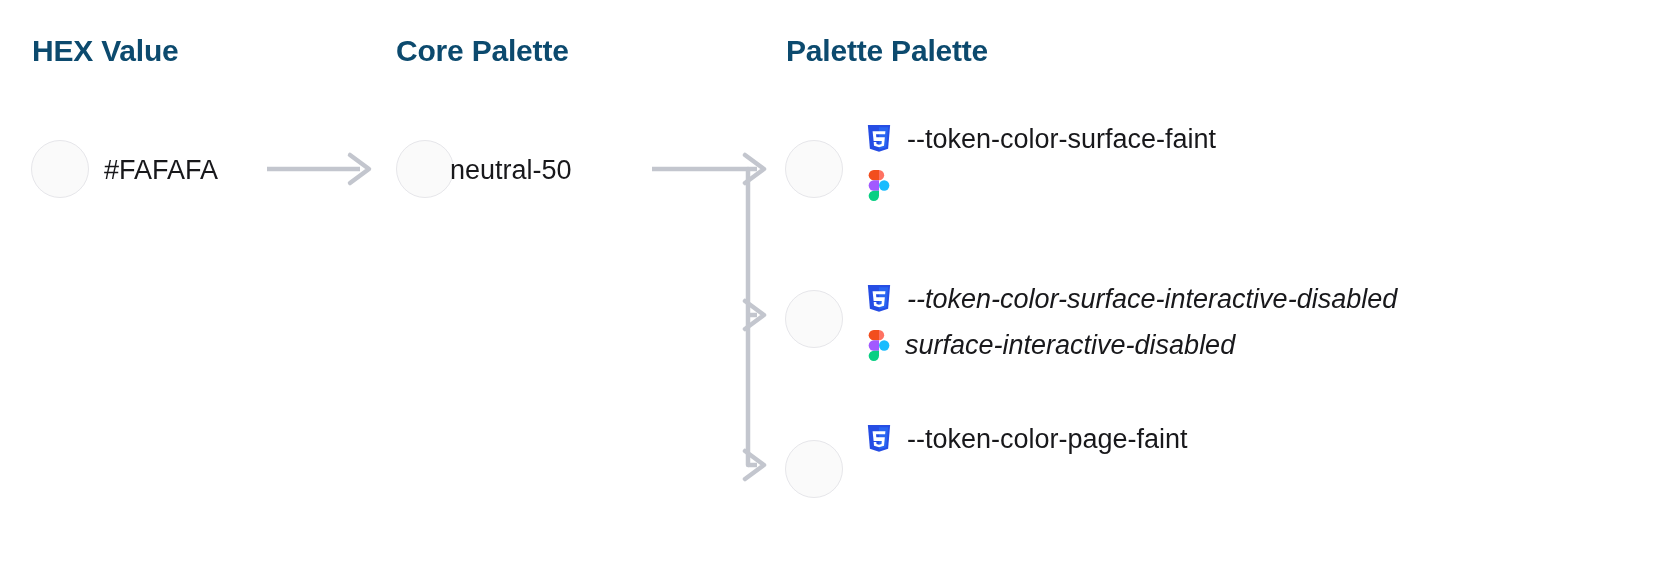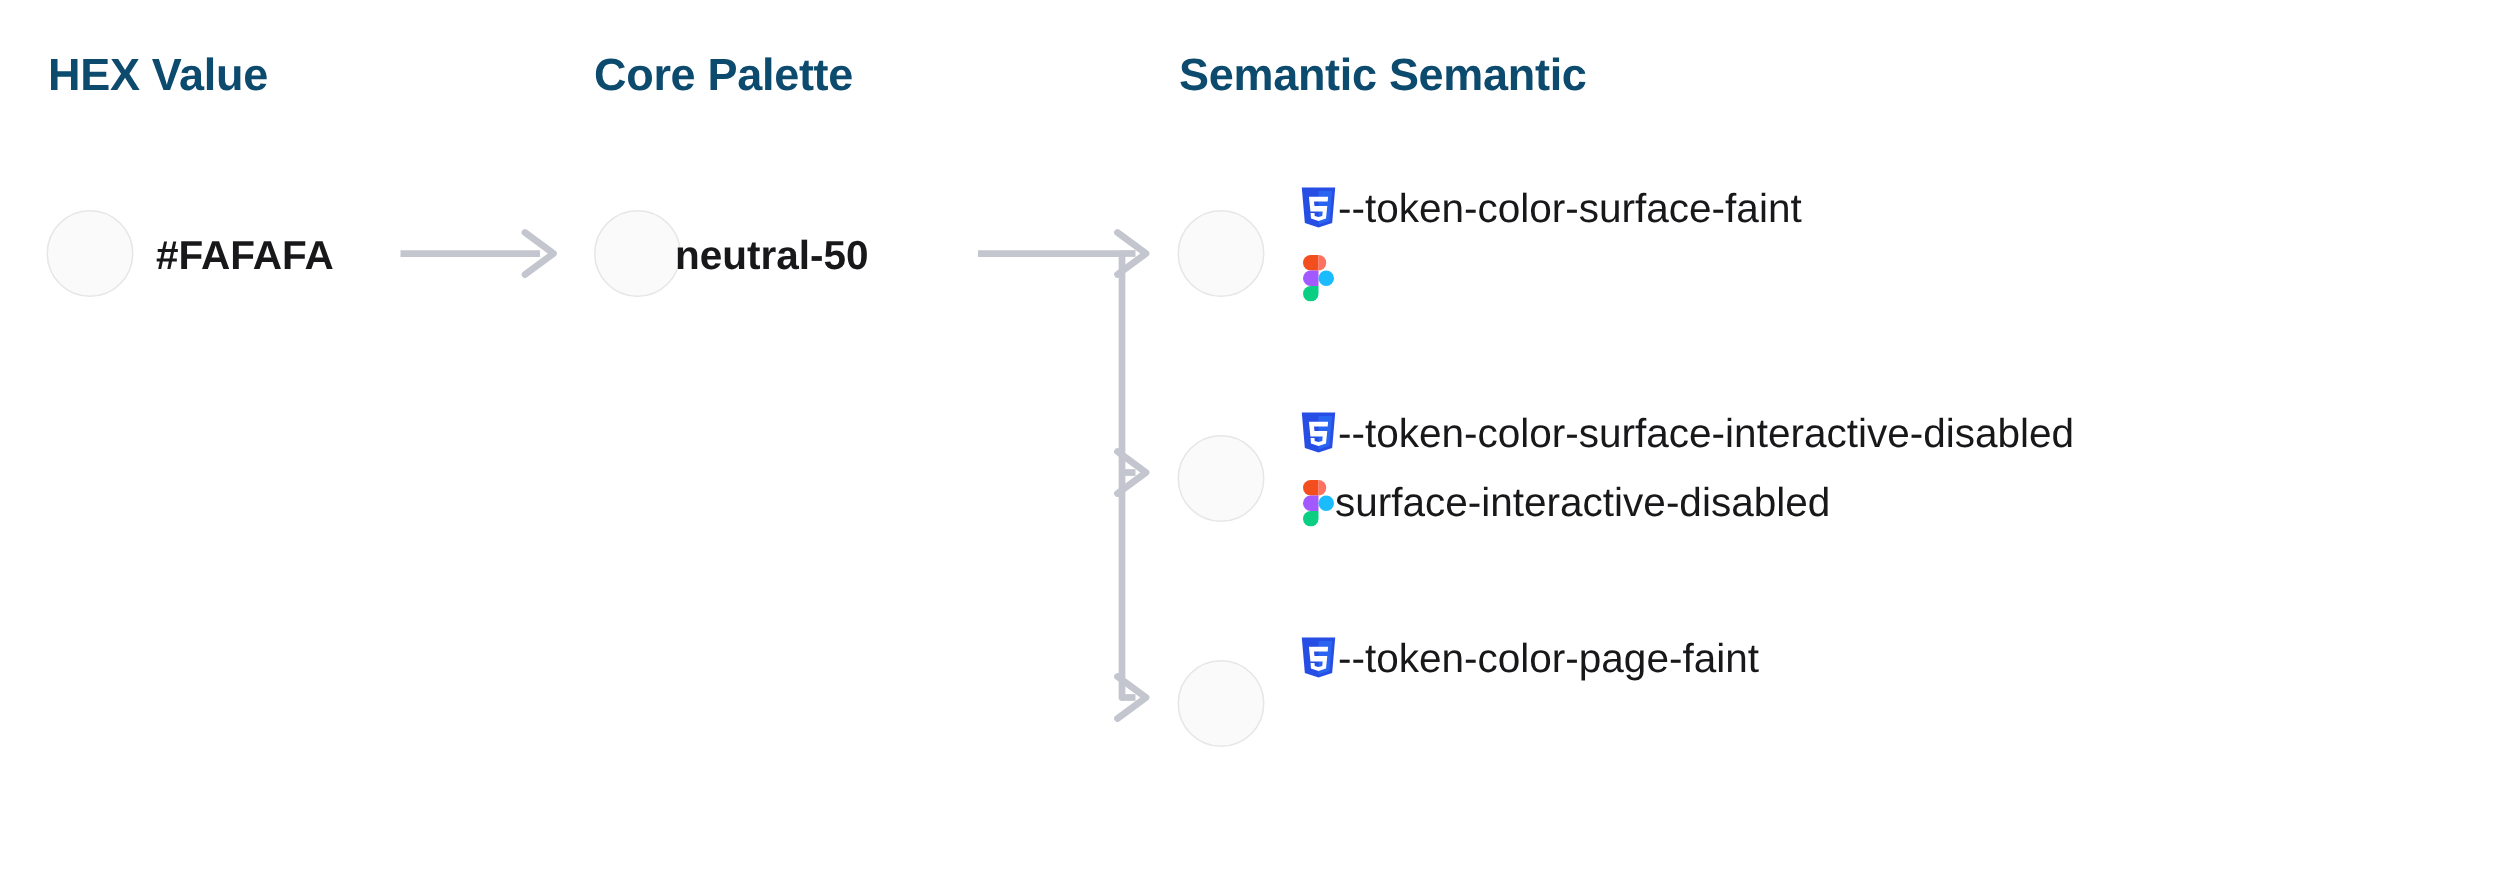--- a/index.html
+++ b/index.html
@@ -51,21 +51,21 @@
   #swatch-core { left: 396px; top: 140px; }
   #swatch-sem-0 { left: 785px; top: 140px; }
   #swatch-sem-1 { left: 785px; top: 290px; }
   #swatch-sem-2 { left: 785px; top: 440px; }
 
   
   .value-label {
     position: absolute;
     font-family: "Liberation Sans", sans-serif;
     font-size: 27px;
-    font-weight: 700;
+    font-weight: 400;
     color: #18181b;
     white-space: nowrap;
     line-height: 1;
   }
   #label-hex  { left: 104px; top: 157px; }
   #label-core { left: 450px; top: 157px; }
 
   
   .connectors {
     position: absolute;
@@ -76,28 +76,28 @@
     pointer-events: none;
   }
 
   
   .sem-row {
     position: absolute;
     left: 866px;
     width: 800px;
   }
   #sem-row-0 { top: 116px; }
-  #sem-row-1 { top: 266px; }
+  #sem-row-1 { top: 276px; font-style: italic; }
   #sem-row-2 { top: 416px; }
 
   .token-line {
     display: flex;
     align-items: center;
     height: 46px;
-    gap: 0;
+    gap: 15px;
   }
 
   .token-icon {
     width: 26px;
     height: 30px;
     flex: 0 0 26px;
     display: block;
   }
 
   .token-text {
@@ -119,21 +119,21 @@
 </style>
 </head>
 <body>
 
 <div class="stage">
 
   <div class="col-heading" id="heading-hex">HEX Value</div>
 
   <div class="col-heading" id="heading-core">Core Palette</div>
 
-  <div class="col-heading" id="heading-semantic">Semantic Semantic</div>
+  <div class="col-heading" id="heading-semantic">Palette Palette</div>
 
   <svg class="connectors" viewBox="0 0 1672 584">
 
     <g>
       <line x1="267" y1="169" x2="360" y2="169" stroke="#C3C6CE" stroke-width="4.5" stroke-linecap="butt"></line>
       <polyline points="350,155 369,169 350,183" fill="none" stroke="#C3C6CE" stroke-width="4.5" stroke-linecap="round" stroke-linejoin="round"></polyline>
     </g>
 
     <g>
 

